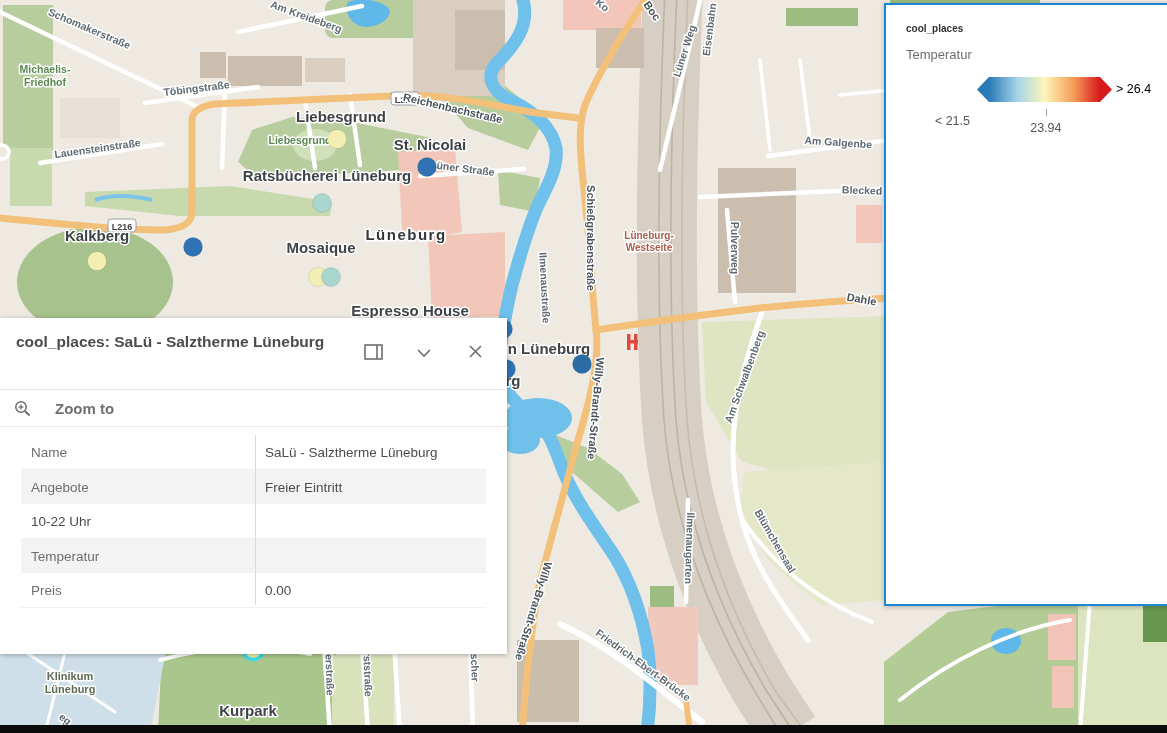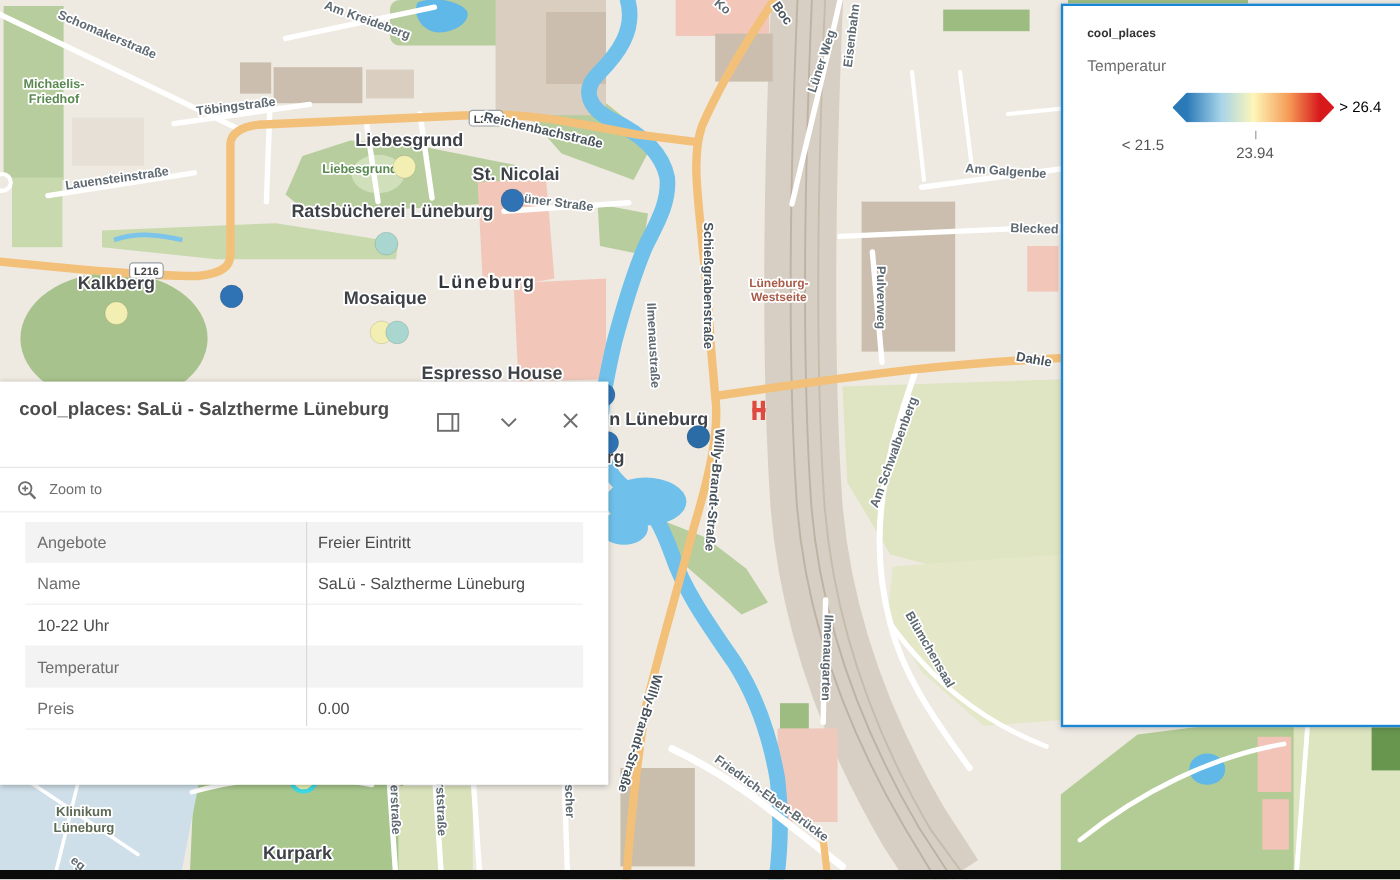--- a/index.html
+++ b/index.html
@@ -23,21 +23,21 @@
   #popup-title{position:absolute;left:16px;top:13px;width:330px;font-size:15.5px;line-height:1.4;
                font-weight:600;color:#4c4c4c;}
   .hdr-btn{position:absolute;top:26px;width:22px;height:18px;cursor:pointer;color:#6e6e6e;}
   #btn-dock{left:364px;}
   #btn-collapse{left:417px;}
   #btn-close{left:469px;}
   #popup-hr{position:absolute;left:0;top:71px;width:100%;height:1px;background:#e6e6e6;}
   #zoomto{position:absolute;left:0;top:72px;width:100%;height:36px;border-bottom:1px solid #ececec;
           display:flex;align-items:center;cursor:pointer;}
   #zoomto svg{margin-left:14px;}
-  #zoomto span{margin-left:10px;font-size:12px;color:#6e6e6e;}
+  #zoomto span{margin-left:24px;font-size:15px;color:#6e6e6e;font-weight:bold;}
   #popup-fields{position:absolute;left:21px;top:117px;width:465px;}
   .field-row{display:flex;height:34px;align-items:center;font-size:13.5px;border-bottom:1px solid #f0f0f0;}
   .field-row.alt{background:#f3f3f3;border-bottom:none;}
   .f-label{width:234px;padding-left:10px;color:#6e6e6e;box-sizing:border-box;}
   .f-value{flex:1;padding-left:10px;color:#4b4b4b;}
   #col-divider{position:absolute;left:255px;top:117px;width:1px;height:170px;background:#d9d9d9;z-index:21;}
   #callout{position:absolute;left:237px;top:612px;width:0;height:0;z-index:19;
            border-left:16px solid transparent;border-right:16px solid transparent;
            border-top:28px solid #ffffff;}
 
@@ -279,27 +279,27 @@
       <svg width="17" height="17" viewBox="0 0 17 17">
         <circle cx="7" cy="7" r="5.2" fill="none" stroke="#6e6e6e" stroke-width="1.5"></circle>
         <line x1="11" y1="11" x2="15.5" y2="15.5" stroke="#6e6e6e" stroke-width="2"></line>
         <line x1="4.5" y1="7" x2="9.5" y2="7" stroke="#6e6e6e" stroke-width="1.3"></line>
         <line x1="7" y1="4.5" x2="7" y2="9.5" stroke="#6e6e6e" stroke-width="1.3"></line>
       </svg>
       <span>Zoom to</span>
     </div>
 
     <div id="popup-fields">
+        <div class="field-row">
+          <div class="f-label">Name</div>
+          <div class="f-value">SaLü - Salztherme Lüneburg</div>
+        </div>
         <div class="field-row alt">
           <div class="f-label">Angebote</div>
           <div class="f-value">Freier Eintritt</div>
-        </div>
-        <div class="field-row">
-          <div class="f-label">Name</div>
-          <div class="f-value">SaLü - Salztherme Lüneburg</div>
         </div>
         <div class="field-row">
           <div class="f-value">10-22 Uhr</div>
         </div>
         <div class="field-row alt">
           <div class="f-label">Temperatur</div>
         </div>
         <div class="field-row">
           <div class="f-label">Preis</div>
           <div class="f-value">0.00</div>

